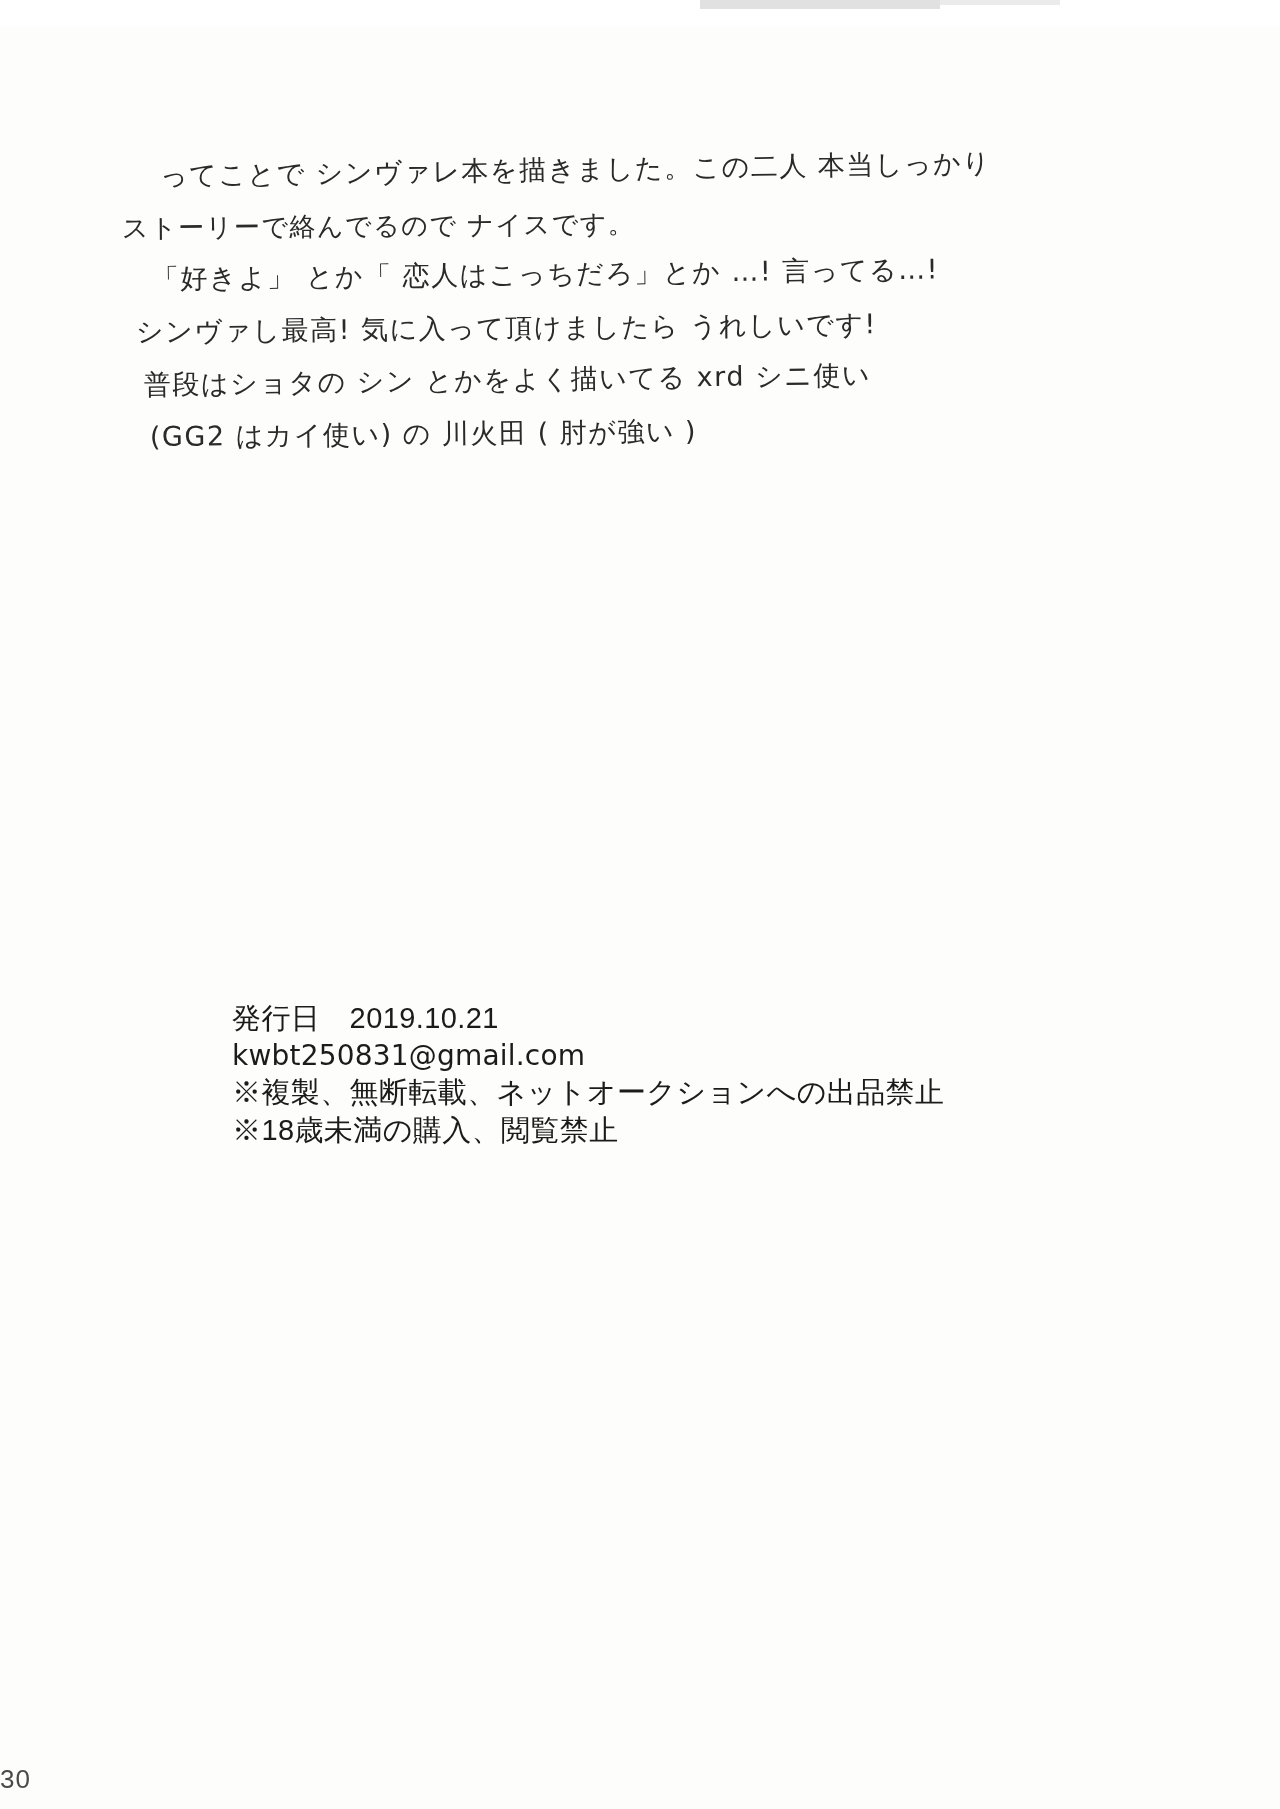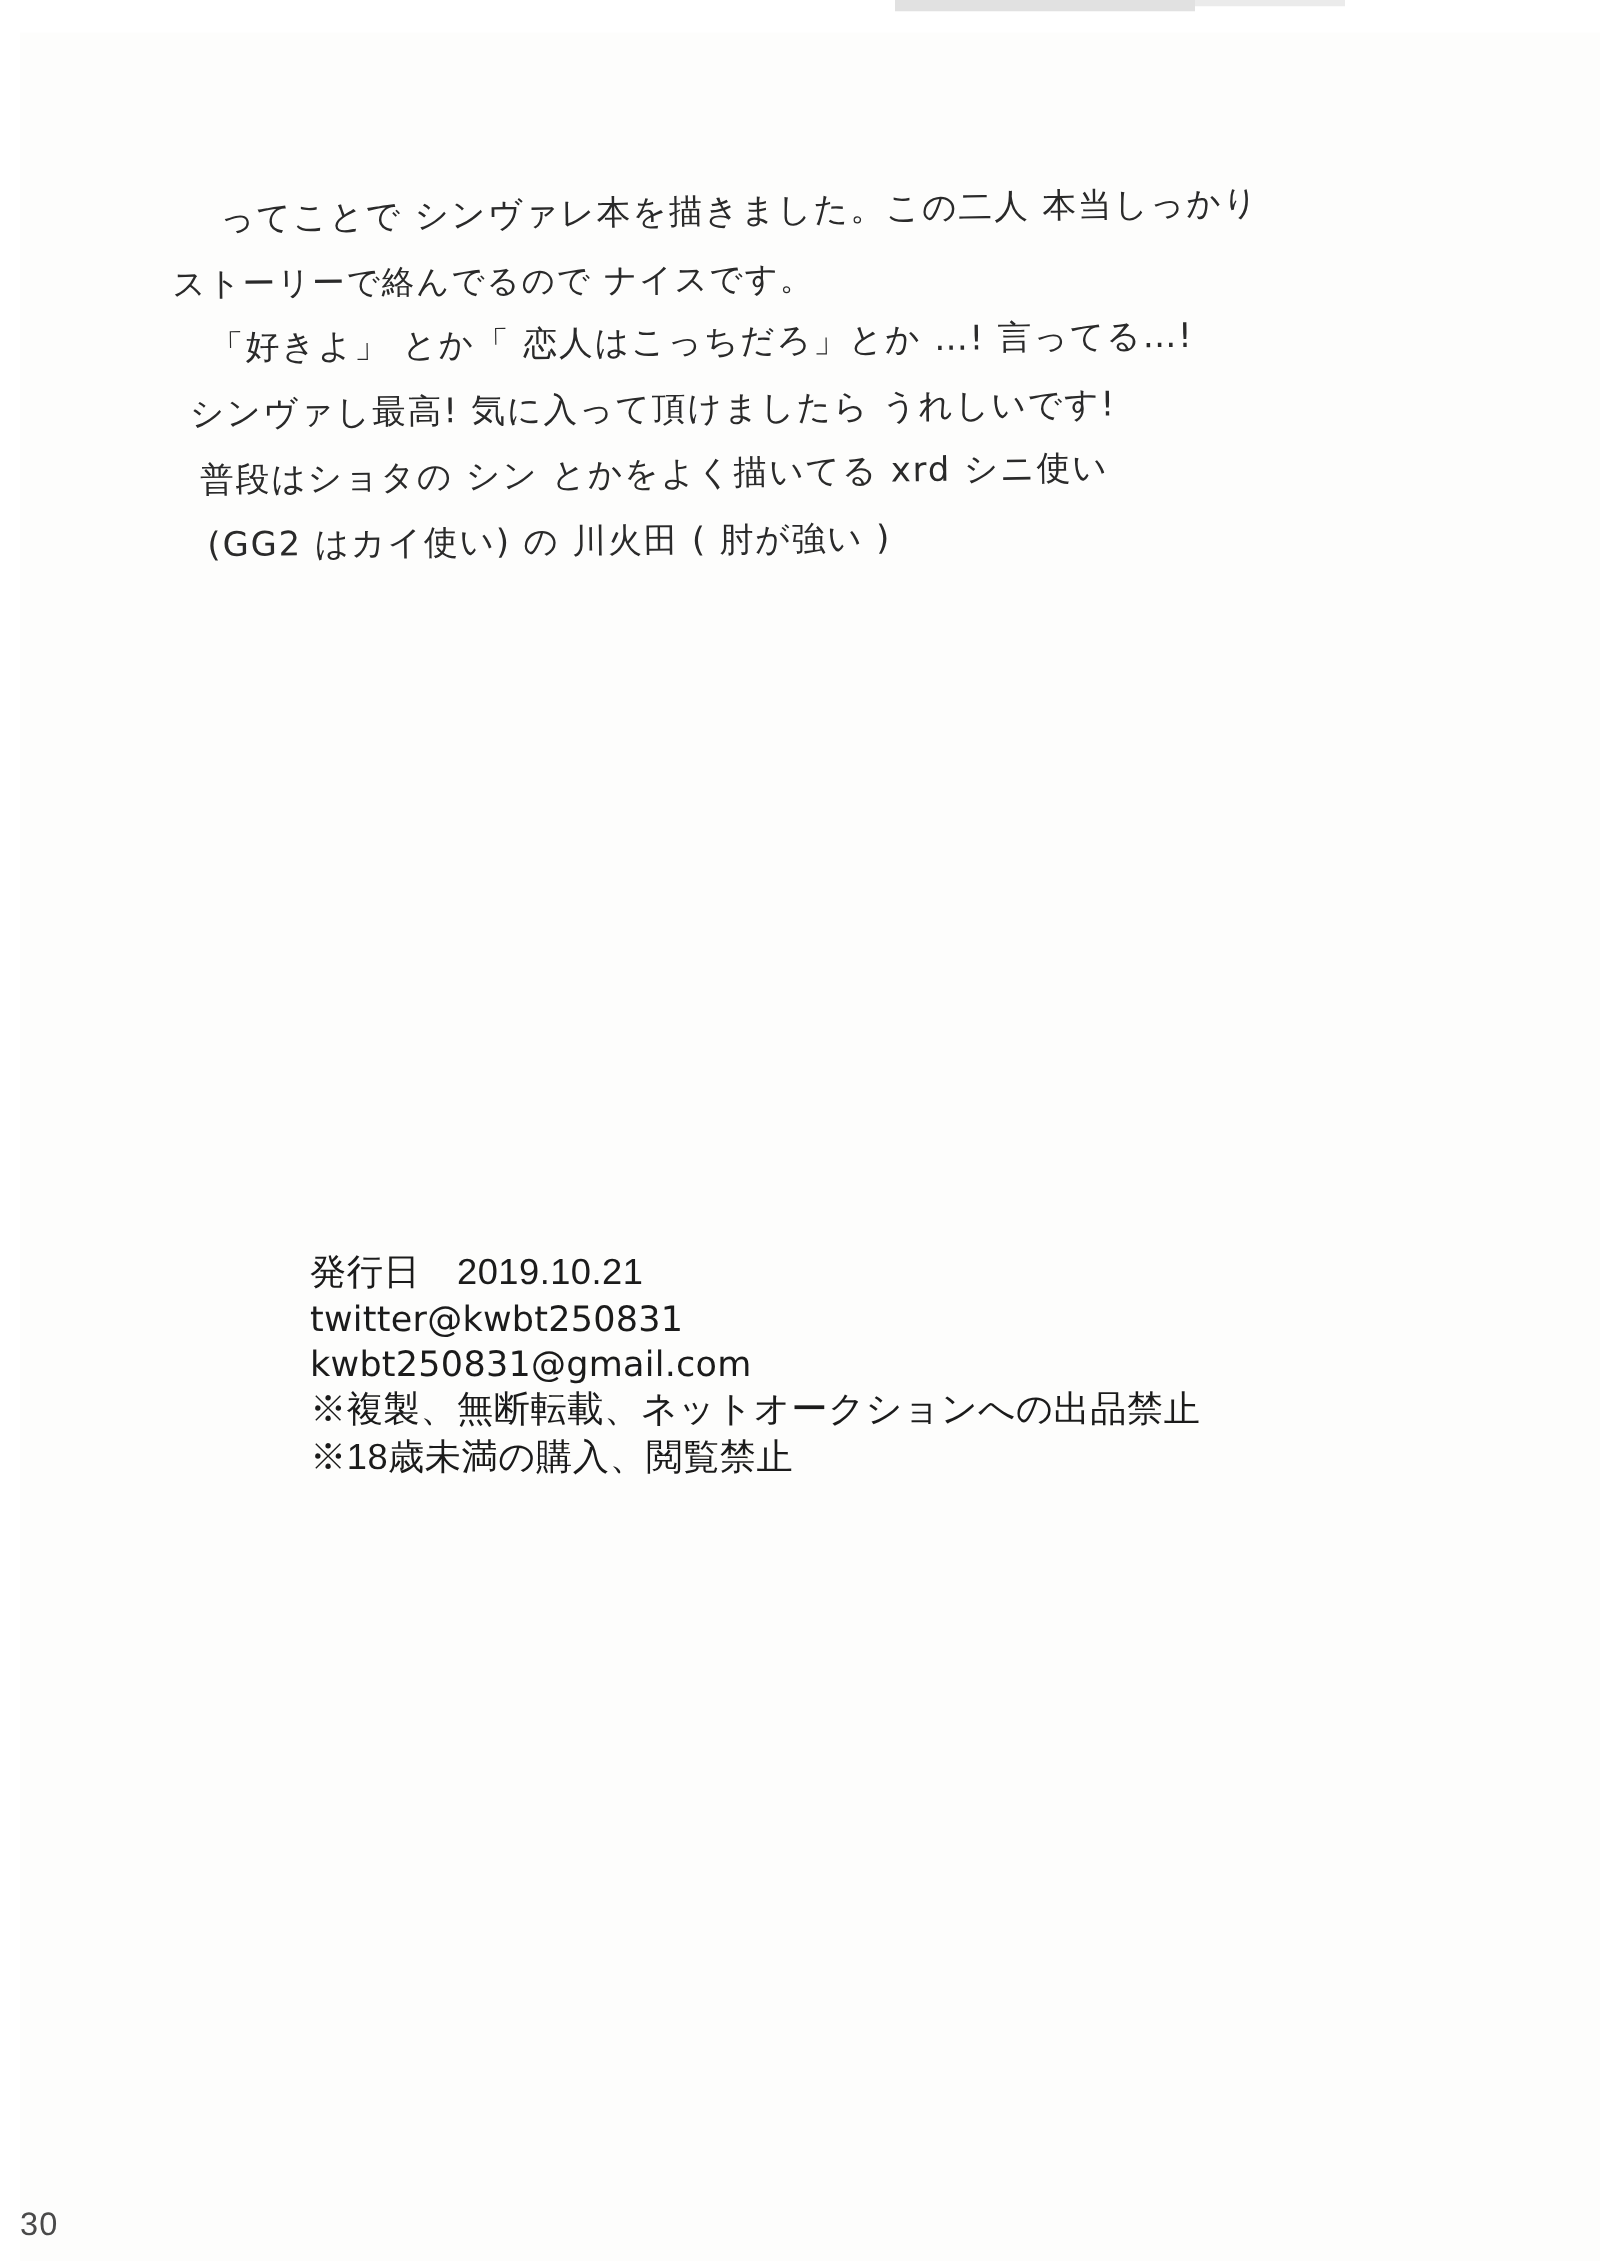--- a/index.html
+++ b/index.html
@@ -14,21 +14,20 @@
     font-family: "Liberation Sans", sans-serif;
     color: #1a1a1a;
     overflow: hidden;
   }
 
   
   #page {
     position: absolute;
     inset: 0;
     background: #fdfdfc;
-    margin-left: 16px;
   }
 
   
   .scan-top-edge {
     position: absolute;
     top: 0;
     left: 0;
     width: 100%;
     height: 26px;
     background: #ffffff;
@@ -119,21 +118,20 @@
     <div class="hw-line">ってことで シンヴァレ本を描きました。この二人 本当しっかり</div>
     <div class="hw-line">ストーリーで絡んでるので ナイスです。</div>
     <div class="hw-line">「好きよ」 とか「 恋人はこっちだろ」とか …! 言ってる…!</div>
     <div class="hw-line">シンヴァし最高!  気に入って頂けましたら うれしいです!</div>
     <div class="hw-line">普段はショタの シン とかをよく描いてる xrd シニ使い</div>
     <div class="hw-line">(GG2 はカイ使い) の 川火田 ( 肘が強い )</div>
   </div>
 
   <div id="colophon">
     <div class="colo-line">発行日　2019.10.21</div>
-    <div class="colo-line latin">twitter@kwbt250831</div>
     <div class="colo-line latin">kwbt250831@gmail.com</div>
     <div class="colo-line">※複製、無断転載、ネットオークションへの出品禁止</div>
     <div class="colo-line">※18歳未満の購入、閲覧禁止</div>
   </div>
 
   <div id="page-number">30</div>
 
 </div>
 
 </body></html>

